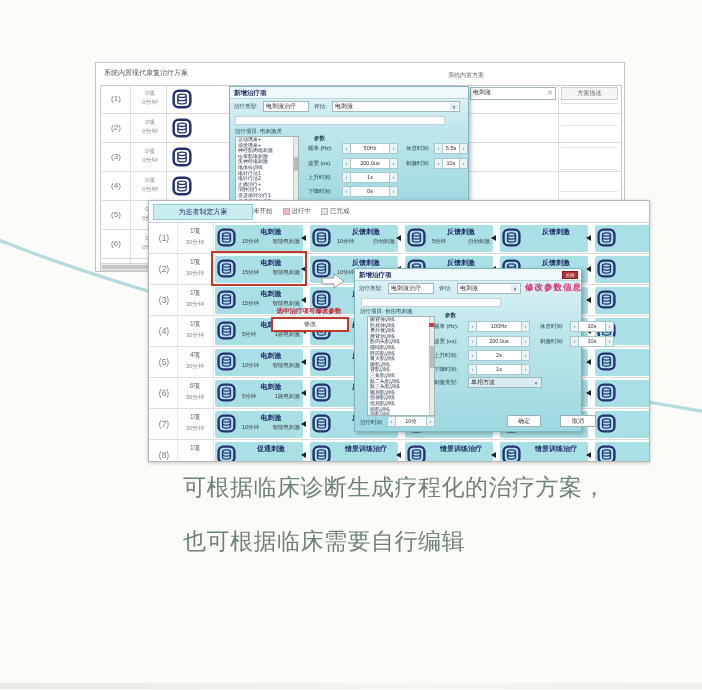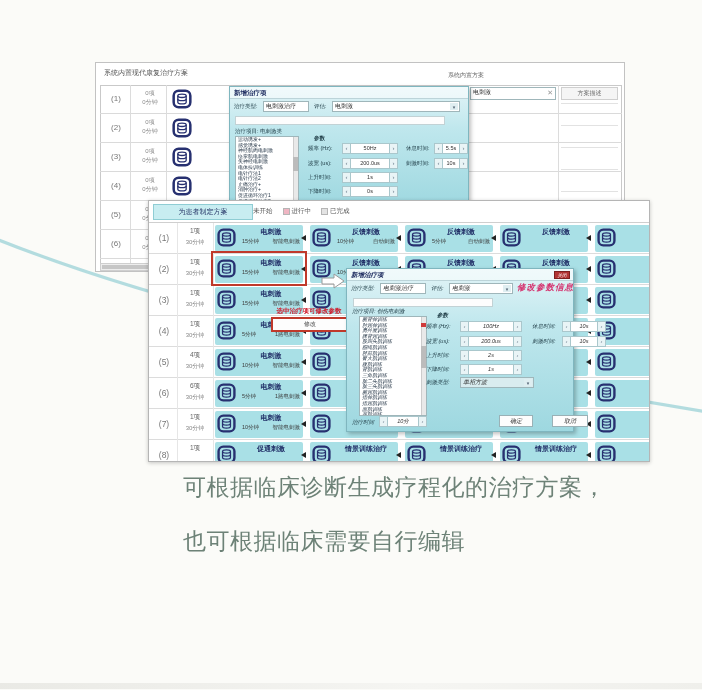--- a/index.html
+++ b/index.html
@@ -51,21 +51,21 @@
   .lb .sb { position:absolute; right:0; top:0; bottom:0; width:5px; background:#e9e9e9; border-left:1px solid #ccc; }
   .lb .sbt { position:absolute; right:0; top:30%; width:5px; height:22%; background:#bcbcbc; }
   .lb .redtick { position:absolute; right:0; top:6px; width:5px; height:4px; background:#d03a3a; }
   .btn { position:absolute; background:#fdfdfd; border:1px solid #9ab1b6; font-size:6px; color:#333;
          text-align:center; line-height:10px; height:12px; }
 
   
   .dlg { position:absolute; background:linear-gradient(180deg,#e2f4f7 0%,#bfe7ed 35%,#9ed8e0 100%);
          border:1px solid #7fb6bf; box-shadow:2px 2px 4px rgba(0,0,0,.25); }
   #dialog1 { left:133px; top:23px; width:240px; height:122px; z-index:2; }
-  #dialog2 { left:197px; top:67px; width:228px; height:164px; z-index:10;font-style:italic; }
+  #dialog2 { left:205px; top:67px; width:228px; height:164px; z-index:10; }
   .tbar { position:absolute; left:0; top:0; right:0; height:12px; background:rgba(255,255,255,.5);
           border-bottom:1px solid #bcd4d9; font-size:6.5px; font-weight:bold; color:#1c2a5e;
           padding:2px 0 0 4px; }
   .closebox { position:absolute; right:3px; top:2px; width:16px; height:8px; background:#b23434;
               border:1px solid #7d1f1f; color:#fff; font-size:4.5px; text-align:center; line-height:7px; }
   .overlayred { position:absolute; left:170px; top:13px; font-size:8.5px; font-weight:bold;
                 color:#d5336f; letter-spacing:1px; white-space:nowrap; }
   .dinput { position:absolute; background:#fdfdfd; border:1px solid #c2d2d5; }
 
   

